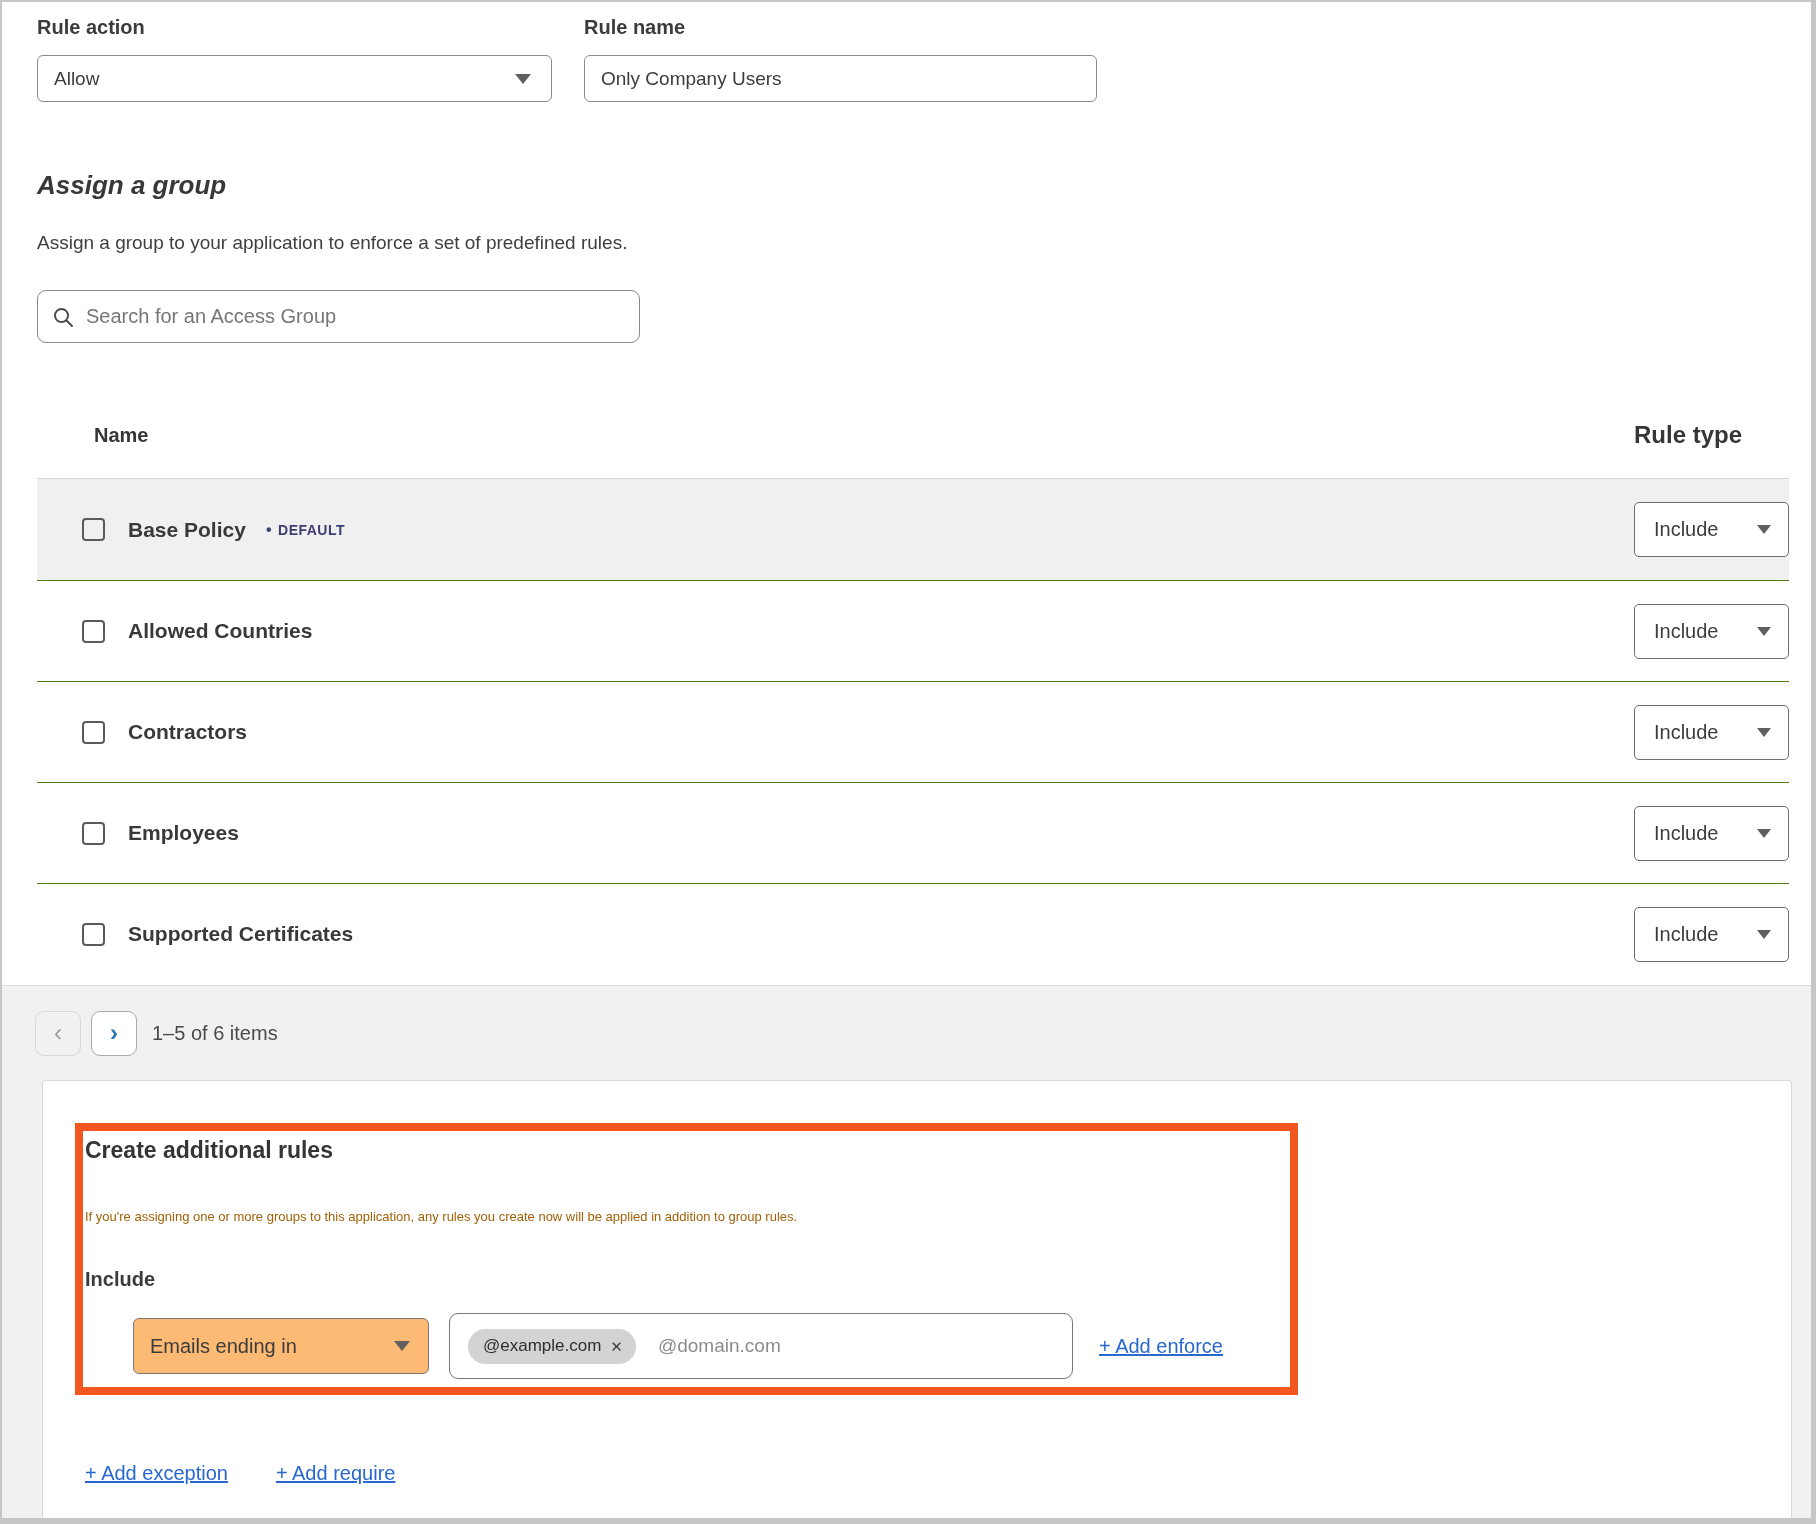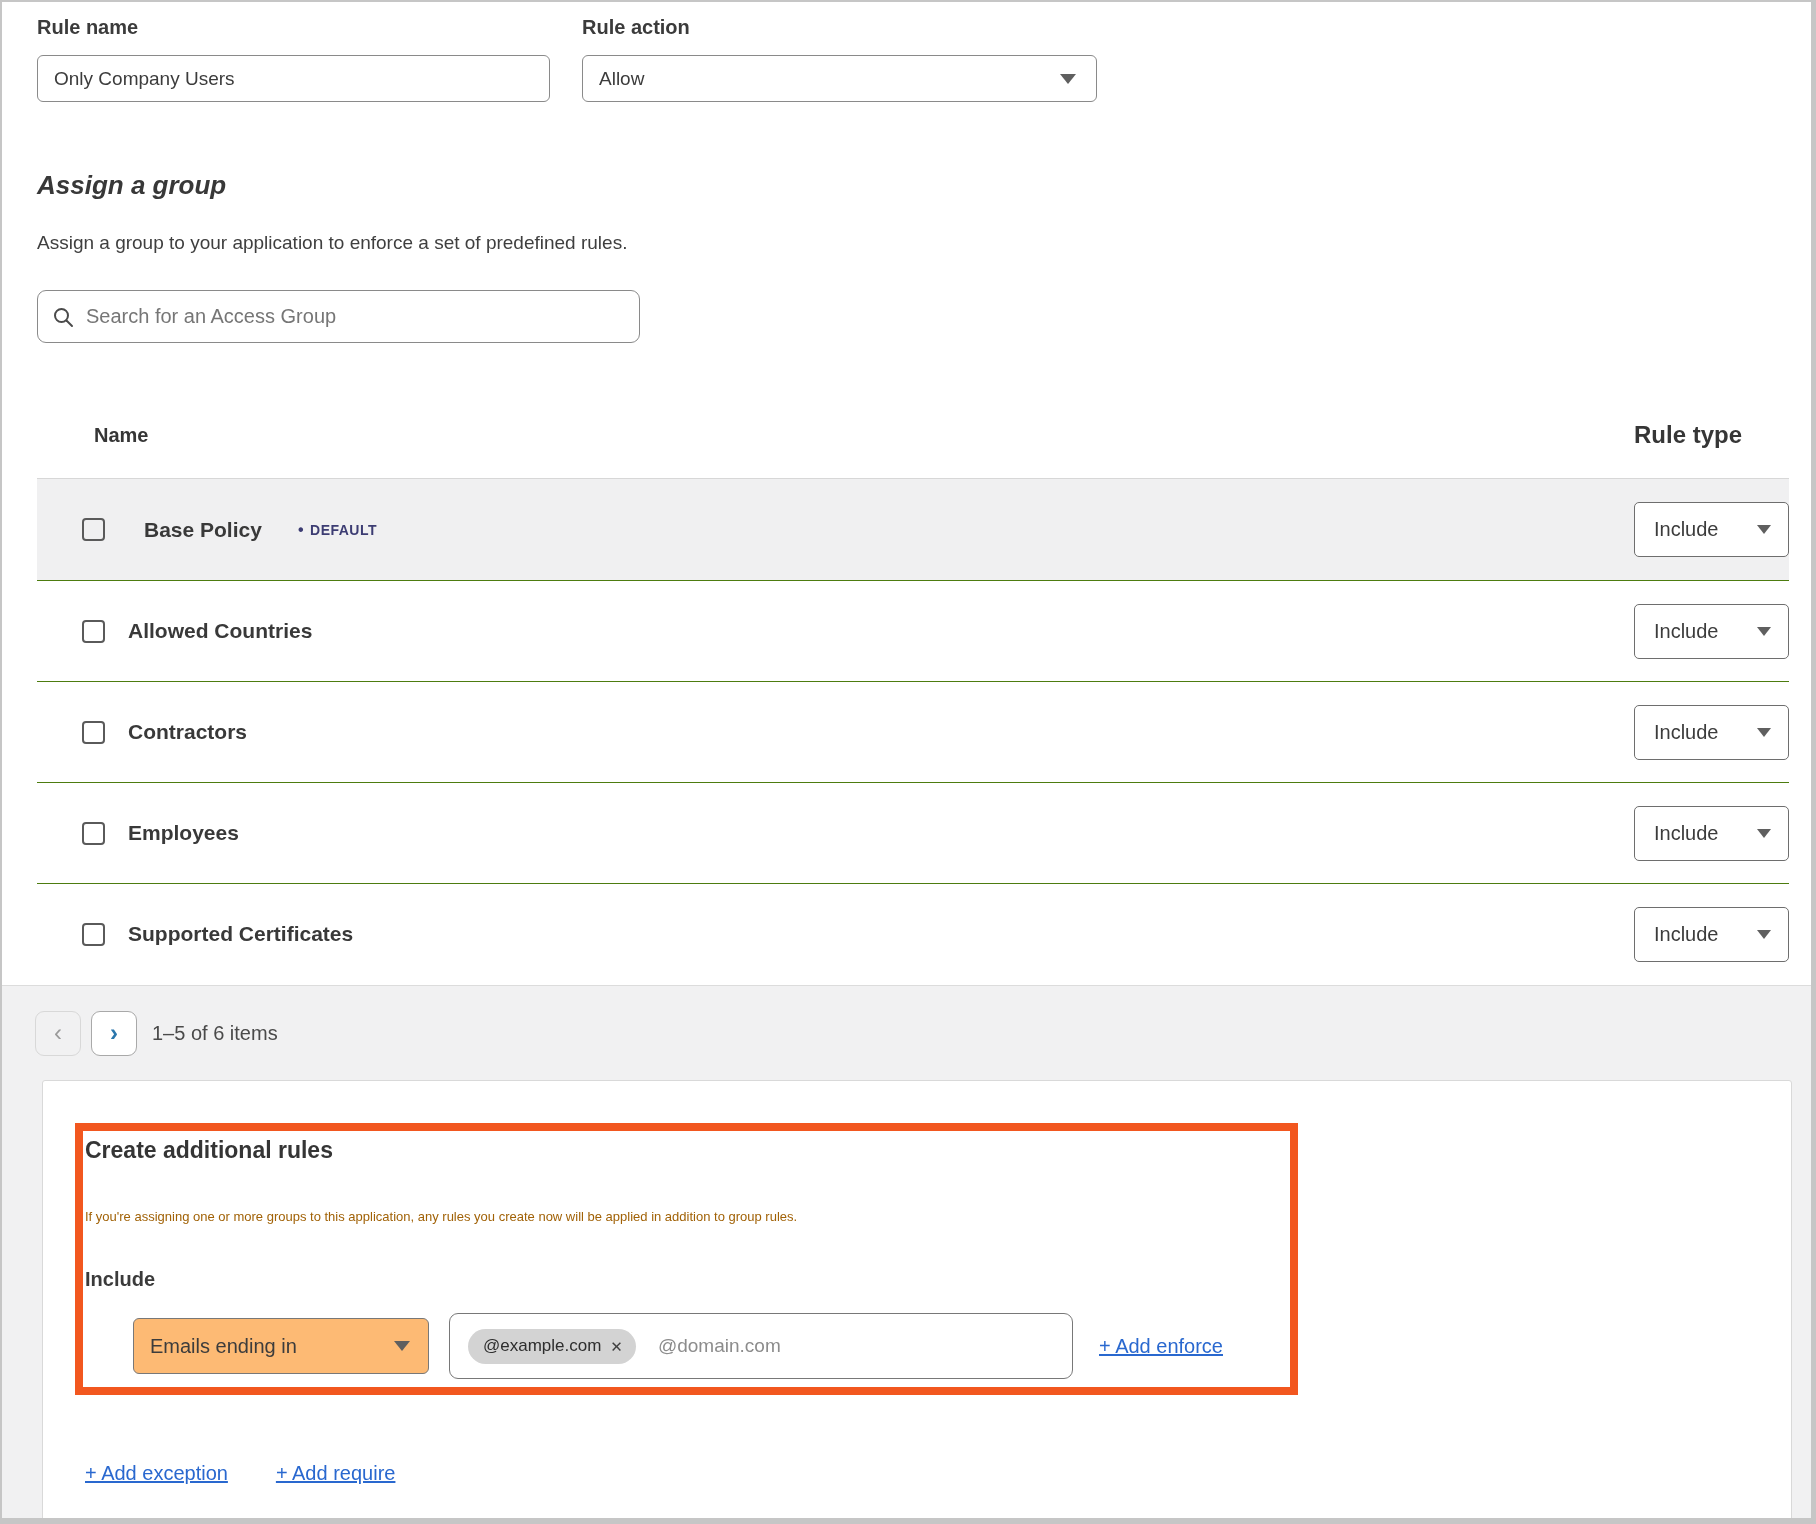--- a/index.html
+++ b/index.html
@@ -40,21 +40,21 @@
   }
   .search-input::placeholder { color:#767676; }
 
   
   .table { position:absolute; top:390px; left:35px; width:1752px; }
   .thead { height:87px; display:flex; align-items:center; border-bottom:1px solid #d7d7d7; position:relative; }
   .th-name { margin-left:57px; font-size:20px; font-weight:700; color:#363636; }
   .th-rule { position:absolute; left:1597px; font-size:24px; font-weight:700; color:#363636; }
   .trow { height:101px; display:flex; align-items:center; position:relative; background:#fff; }
   .trow + .trow { border-top:1px solid #4d7c0f; }
-  .trow.shaded { background:#f0f0f1;gap:16px; }
+  .trow.shaded { background:#f0f0f1; }
   .checkbox {
     width:23px; height:23px; margin-left:45px; border:2px solid #5a5a5a; border-radius:4px;
     background:transparent; cursor:pointer; flex:0 0 auto;
   }
   .row-name { margin-left:23px; font-size:21px; font-weight:700; color:#393939; }
   .row-badge { margin-left:20px; font-size:14px; font-weight:700; letter-spacing:0.5px; color:#3d3d73; display:flex; align-items:center; gap:6px; }
   .row-badge .dot { font-size:16px; }
   .include-dd {
     position:absolute; left:1597px; width:155px; height:55px;
     background:#fff; border:1.5px solid #6e6e6e; border-radius:5px;
@@ -117,29 +117,29 @@
   .add-include { margin-left:26px; white-space:nowrap; }
   .links-row { margin-top:83px; display:flex; gap:48px; }
 </style>
 </head>
 <body>
 
 <div class="page">
 
   <div class="top-form">
     <div>
-      <div class="field-label">Rule name</div>
-      <input class="text-input" type="text" value="Only Company Users" style="">
-    </div>
-    <div>
       <div class="field-label">Rule action</div>
       <div class="select-box" role="combobox">
         <span>Allow</span>
         <span class="caret"></span>
       </div>
+    </div>
+    <div>
+      <div class="field-label">Rule name</div>
+      <input class="text-input" type="text" value="Only Company Users" style="">
     </div>
   </div>
 
   <div class="section-title">Assign a group</div>
   <div class="section-desc">Assign a group to your application to enforce a set of predefined rules.</div>
   <div class="search-box">
     <svg width="22" height="22" viewBox="0 0 22 22">
       <circle cx="9.5" cy="9.5" r="6.5" fill="none" stroke="#4a4a4a" stroke-width="2"></circle>
       <line x1="14.5" y1="14.5" x2="20" y2="20" stroke="#4a4a4a" stroke-width="2" stroke-linecap="round"></line>
     </svg>

